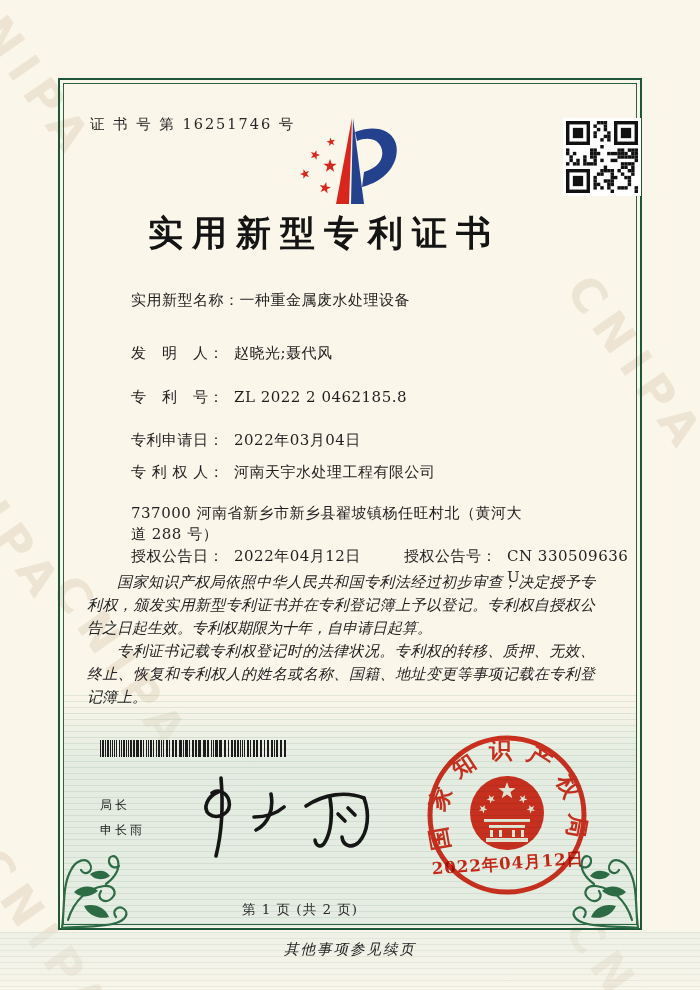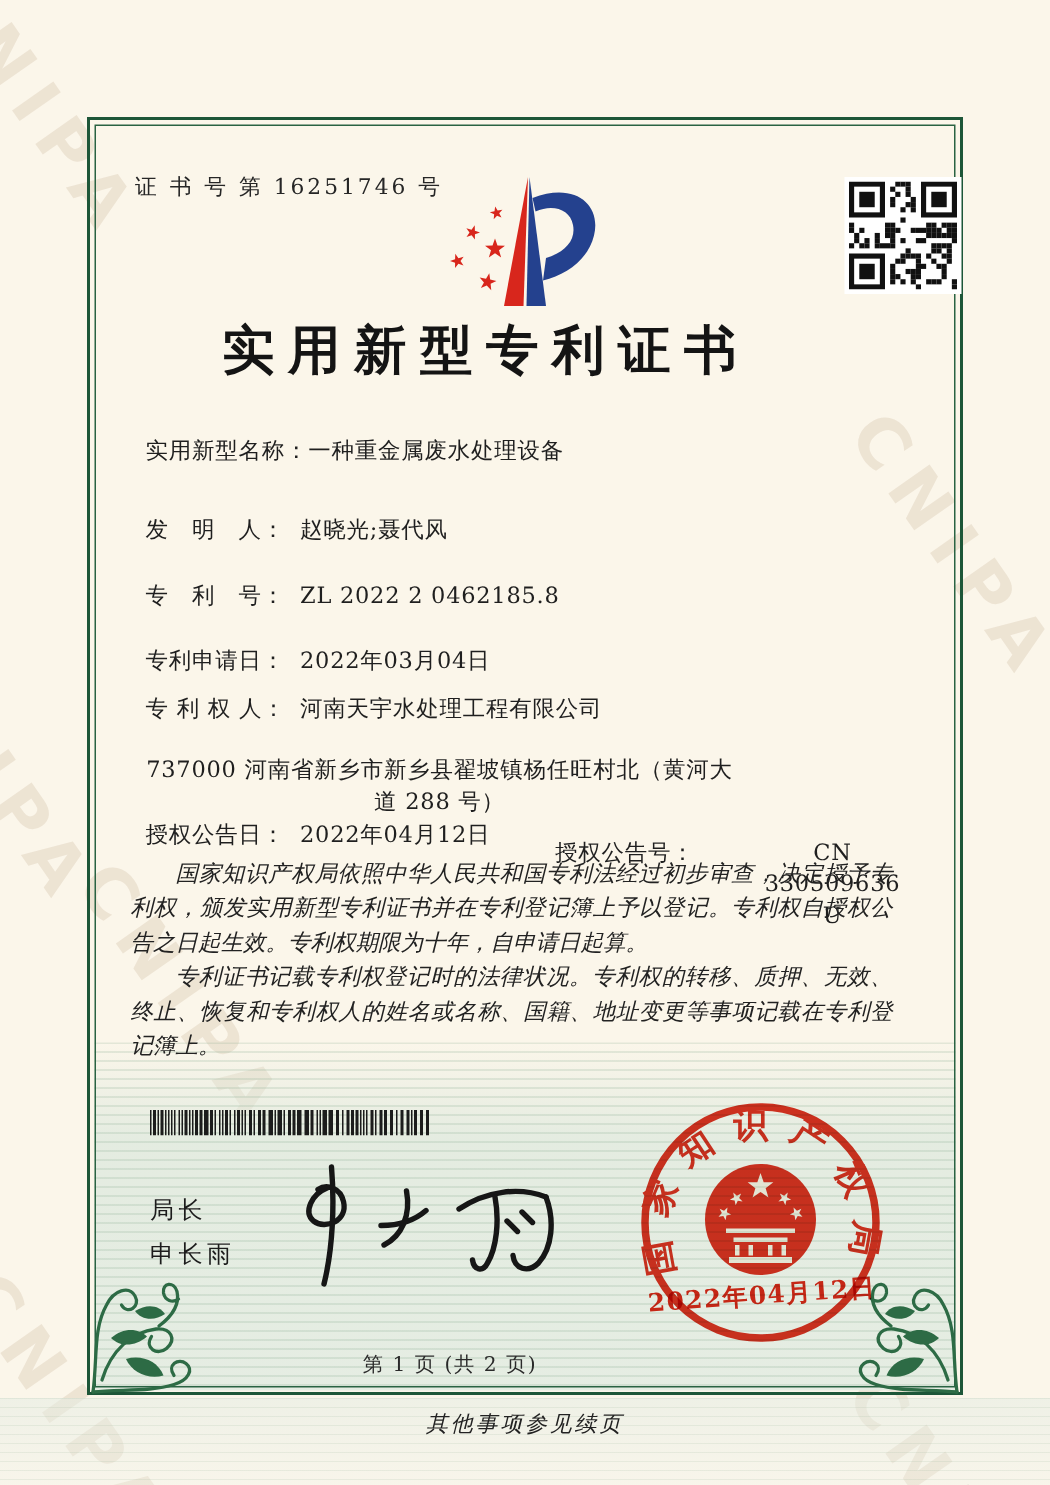--- a/index.html
+++ b/index.html
@@ -59,36 +59,36 @@
     font-size:14.5px; letter-spacing:2px; color:#262626;text-align:right;
   }
   .qr-wrap { position:absolute; left:563px; top:118px; width:78px; height:78px; background:#ffffff; padding:3px; }
   .title {
     position:absolute; left:0; top:210px; width:648px;
     text-align:center; font-size:35px; font-weight:bold;
     letter-spacing:9px; color:#141414;
   }
 
   .fields { position:absolute; left:97px; top:0; width:512px; font-size:15px; }
-  .frow { position:absolute; display:flex; line-height:21px; }
+  .frow { position:absolute; display:flex; line-height:21px;margin-left:34px; }
   .flabel { flex:0 0 103px; white-space:nowrap; letter-spacing:0.5px; }
-  .fvalue { letter-spacing:0.5px;text-align:center; }
+  .fvalue { letter-spacing:0.5px; }
   .addr-val { width:392px; }
-  .grant-no-pair { position:absolute; left:273px; top:12px; display:flex;gap:28px; }
+  .grant-no-pair { position:absolute; left:273px; top:0; display:flex; }
 
   .body-text {
     position:absolute; left:87px; top:571px; width:508px;
     font-size:15px; line-height:23px; text-align:justify;
     font-style:italic; color:#222;
   }
   .body-text p { text-indent:2em; }
 
   .barcode-wrap { position:absolute; left:100px; top:740px; width:190px; height:17px; }
 
-  .director { position:absolute; left:100px; top:797px; font-family:"DejaVu Sans","Liberation Sans",sans-serif; font-size:16px; letter-spacing:3px; color:#1c1c1c; }
+  .director { position:absolute; left:100px; top:797px; font-family:"DejaVu Sans","Liberation Sans",sans-serif; font-size:12px; letter-spacing:3px; color:#1c1c1c; }
   .director div { margin-bottom:8px; }
   .signature { position:absolute; left:178px; top:770px; }
 
   .seal-wrap { position:absolute; left:425px; top:733px; width:164px; height:164px; mix-blend-mode:multiply; opacity:0.96; }
   .seal-date {
     position:absolute; left:423px; top:853px; width:170px;
     text-align:center; color:#dd2a18; font-size:16.5px; font-weight:bold;
     letter-spacing:1px; transform:rotate(-4deg);
     font-family:"DejaVu Serif","Liberation Serif",serif;
     mix-blend-mode:multiply;

